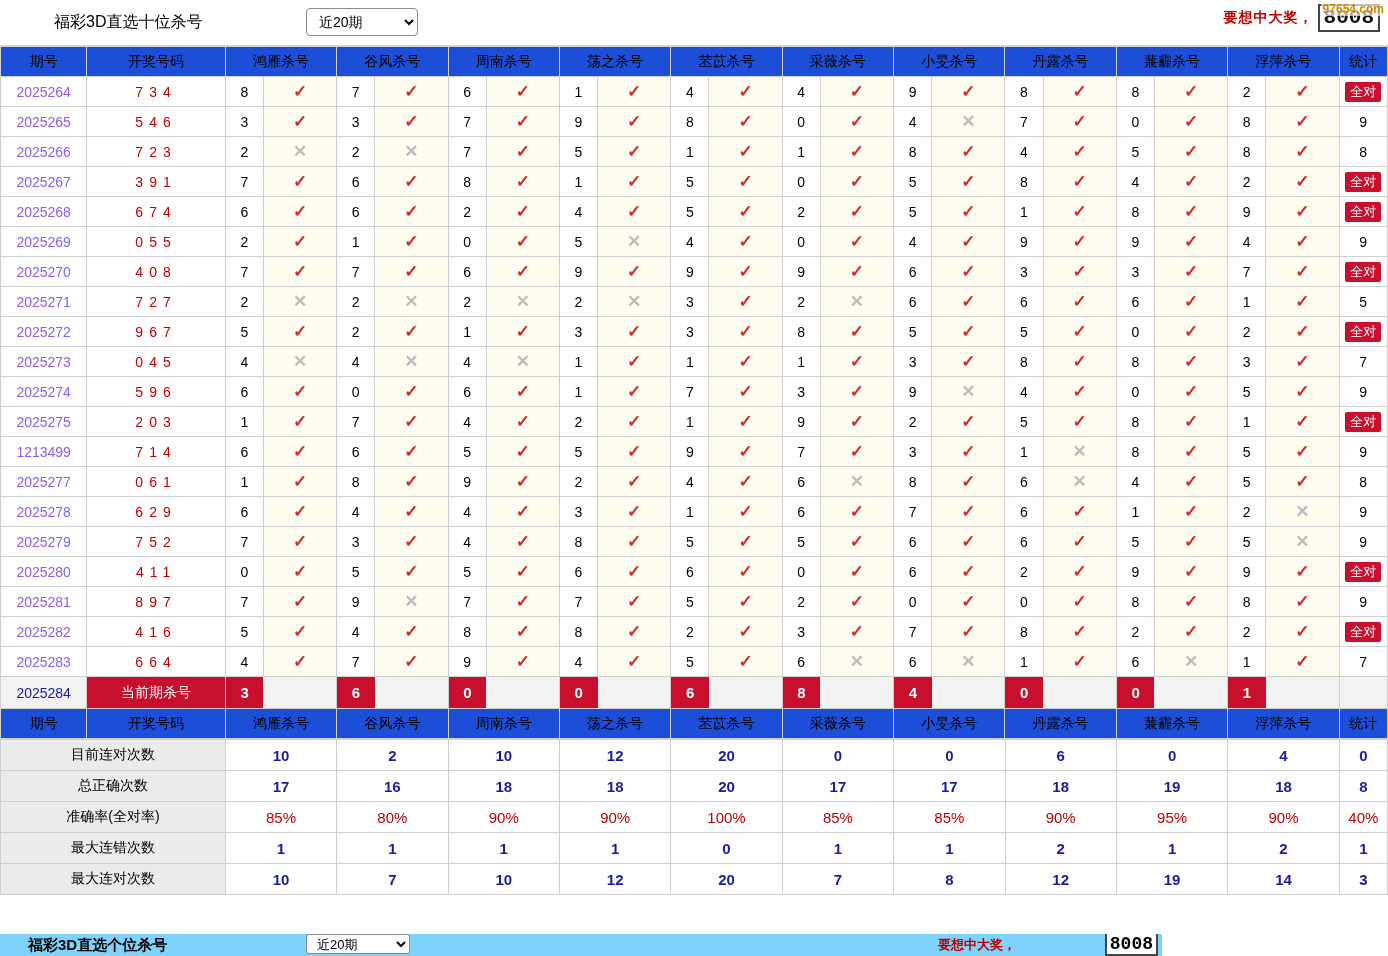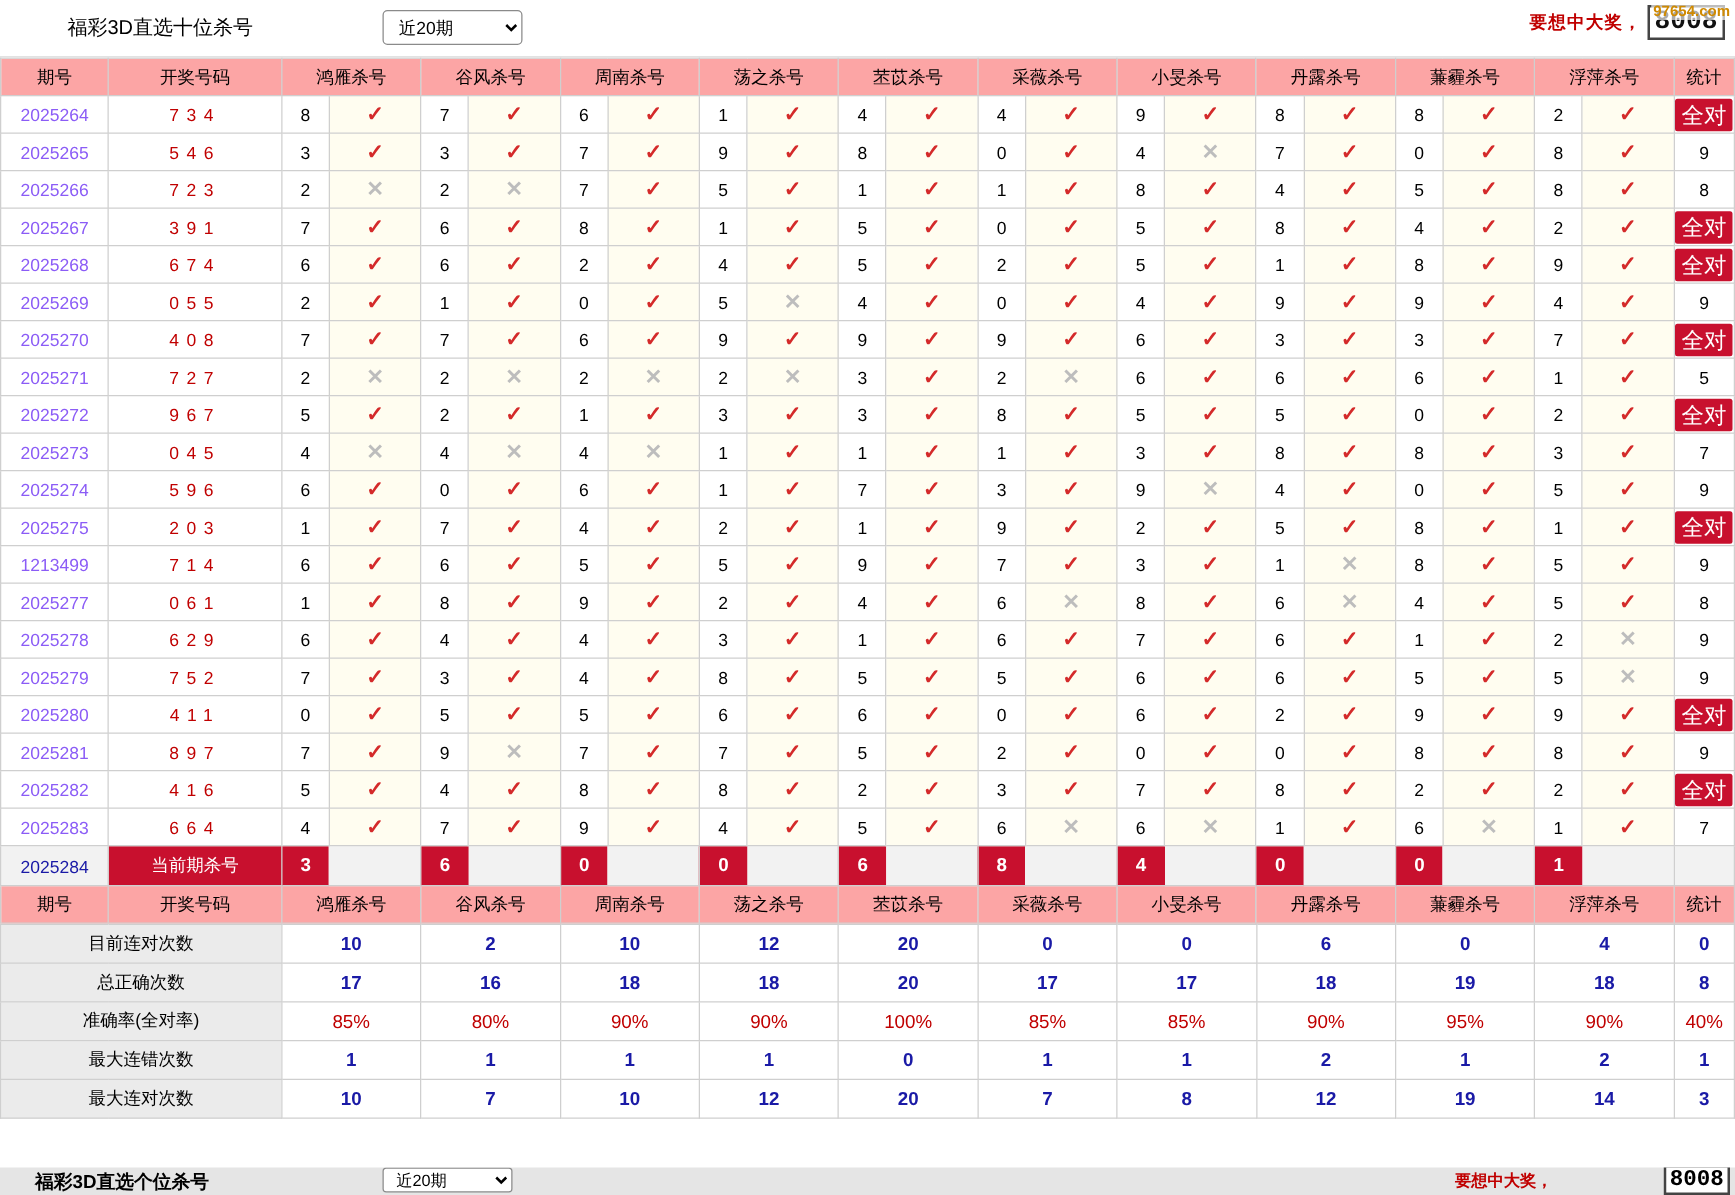--- a/index.html
+++ b/index.html
@@ -61,21 +61,21 @@
   }
   table.grid th, table.grid td {
     border: 1px solid #cfcfcf;
     font-size: 14px;
     text-align: center;
     padding: 0;
     height: 30px;
     white-space: nowrap;
   }
   thead th, .hdr td {
-    background: #fca5a5;
+    background: #1d4ed8;
     font-weight: normal;
     color: #000;
     font-size: 14px;
     height: 30px;
   }
   td.period {
     color: #8b5cf6; font-size: 14px; background:#fff;
   }
   td.balls {
     color: #c00000; letter-spacing: 6px; font-size: 15px; background:#fff;
@@ -91,21 +91,21 @@
     width: 70px;
     border-left: none;
   }
   td.mk .tick { color:#d42a2a; font-size: 17px; font-weight:bold; }
   td.mk .cross { color:#bdbdbd; font-size: 17px; font-weight:bold; }
   td.stat {
     background:#fff; color:#000; font-size: 14px; width: 46px;
   }
   td.stat .all {
     display:inline-block; background:#c8102e; color:#fff;
-    font-size: 18px; padding: 1px 5px; border-radius:2px;
+    font-size: 13px; padding: 1px 5px; border-radius:2px;
   }
 
   
   tr.current td { background: #f2f2f2; height: 32px; }
   tr.current td.period { color:#1a1aa6; }
   tr.current td.cplabel {
     background:#c8102e; color:#fff; font-size:14px; text-align:center;
   }
   tr.current td.cpnum {
     background:#c8102e; color:#fff; font-weight:bold; font-size:15px;
@@ -121,22 +121,22 @@
     background: #fff;
   }
   table.sum td.lbl {
     background:#ebebeb; color:#000; font-size:14px;
   }
   table.sum td.blue { color:#1a1aa6; font-weight:bold; }
   table.sum td.red  { color:#c00000; font-weight:normal; }
 
   
   .bottom {
-    position:absolute; left:0; bottom:0; width:1388px; height:22px;
-    background:#e5e5e5; overflow:hidden;
+    position:absolute; left:0; bottom:0; width:1162px; height:22px;
+    background:#7dd3fc; overflow:hidden;
   }
   .bottom .btitle {
     position:absolute; left:28px; top:2px; font-size:15px; color:#000;
     font-weight:bold;
   }
   .bottom .bsel {
     position:absolute; left:306px; top:0px; width:104px; height:20px;
     border:1px solid #8a8a8a; border-radius:3px; font-size:13px;
     background:#fff; padding-left:6px; color:#000;
   }

